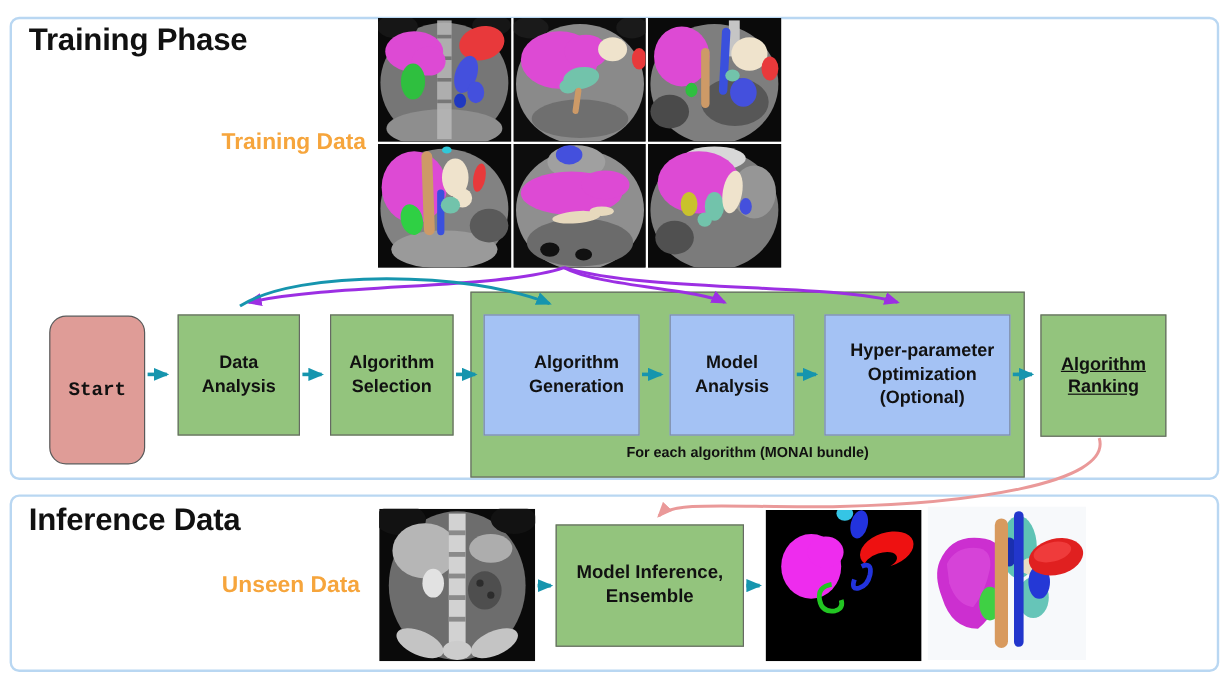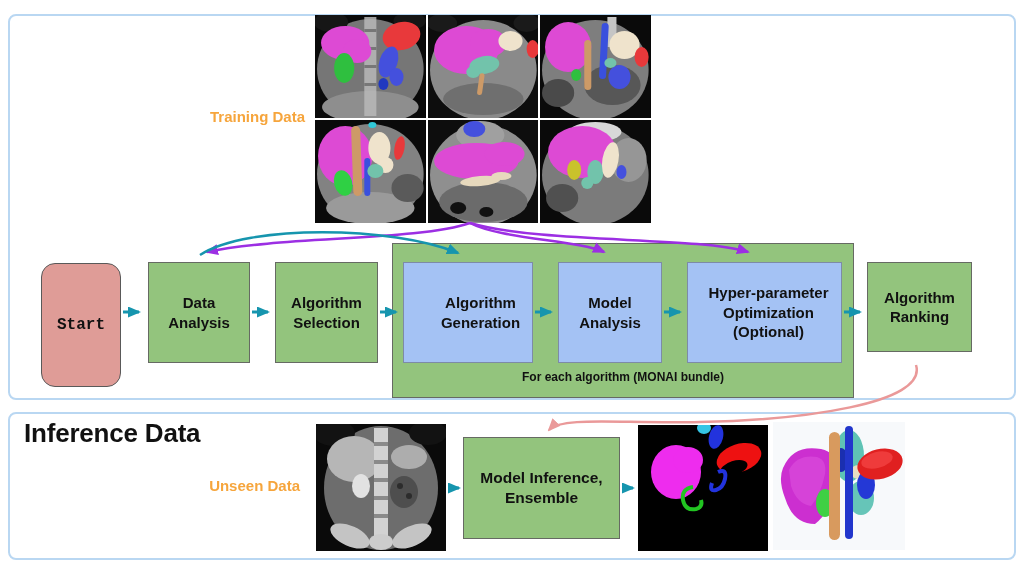--- a/index.html
+++ b/index.html
@@ -10,21 +10,21 @@
   }
   html,body{margin:0;padding:0;background:#ffffff;}
   .stage{position:relative;width:1024px;height:569px;background:#fff;overflow:hidden;
          font-family:"Liberation Sans", sans-serif;}
   .panel{position:absolute;background:#fff;border:2px solid var(--panel_border,#b9d7f2);
          border-radius:8px;z-index:1;}
   .panel-training{left:8px;top:14px;width:1004px;height:382px;}
   .panel-inference{left:8px;top:412px;width:1004px;height:144px;}
   .phase-title{position:absolute;z-index:3;font-size:26px;font-weight:bold;
                color:var(--title_text,#111);letter-spacing:-0.2px;}
-  .data-label{position:absolute;z-index:3;font-size:15px;font-weight:bold;
+  .data-label{position:absolute;z-index:3;font-size:19px;font-weight:bold;
               color:var(--orange_label,#f6a53c);text-align:right;}
   .flow-box{position:absolute;z-index:2;display:flex;align-items:center;justify-content:center;
             text-align:center;font-size:15px;font-weight:bold;color:var(--box_text,#111);
             line-height:1.3;box-sizing:border-box;padding:4px;}
   .green{background:var(--green_fill,#93c47d);border:1.5px solid var(--green_border,#666);}
   .blue{background:var(--blue_fill,#a4c2f4);border:1.5px solid var(--blue_border,#7d8ba6);}
   .start{background:var(--pink_fill,#df9c97);border:1.5px solid var(--pink_border,#595959);
          border-radius:14px;font-size:16px;}
   .loop-container{position:absolute;z-index:2;background:var(--green_fill,#93c47d);
                   border:1.5px solid var(--green_border,#666);box-sizing:border-box;}
@@ -44,20 +44,21 @@
   .fl-pink{fill:var(--pink_arrow,#ea9999);}
 </style>
 </head>
 <body>
 
 <div class="stage">
 
   <div class="panel panel-training"></div>
   <div class="panel panel-inference"></div>
 
+  <div class="phase-title" style="left:24px;top:18px;">Training Phase</div>
   <div class="data-label" style="left:145px;top:108px;width:160px;">Training Data</div>
   <div class="phase-title" style="left:24px;top:418px;">Inference Data</div>
   <div class="data-label" style="left:145px;top:477px;width:155px;">Unseen Data</div>
 
   <div class="img-frame train-grid" style="left:315px;top:15px;width:336px;height:208px;">
     <div class="tile">
       <svg viewBox="0 0 110 103" preserveAspectRatio="none">
         <rect width="110" height="103" fill="#0a0a0a"></rect>
         <ellipse cx="55" cy="54" rx="53" ry="50" fill="#767676"></ellipse>
         <ellipse cx="55" cy="92" rx="48" ry="16" fill="#8e8e8e"></ellipse>
@@ -162,21 +163,21 @@
   <div class="flow-box start" style="left:41px;top:263px;width:80px;height:124px;font-family:Liberation Mono, monospace;">Start</div>
   <div class="flow-box green" style="left:148px;top:262px;width:102px;height:101px;">Data Analysis</div>
   <div class="flow-box green" style="left:275px;top:262px;width:103px;height:101px;">Algorithm Selection</div>
 
   <div class="loop-container" style="left:392px;top:243px;width:462px;height:155px;"></div>
   <div class="flow-box blue" style="left:403px;top:262px;width:130px;height:101px;padding-left:29px;">Algorithm Generation</div>
   <div class="flow-box blue" style="left:558px;top:262px;width:104px;height:101px;">Model Analysis</div>
   <div class="flow-box blue" style="left:687px;top:262px;width:155px;height:101px;padding-left:12px;">Hyper-parameter Optimization (Optional)</div>
   <div class="loop-caption" style="left:392px;top:370px;width:462px;">For each algorithm (MONAI bundle)</div>
 
-  <div class="flow-box green" style="left:867px;top:262px;width:105px;height:90px;">Algorithm Ranking</div>
+  <div class="flow-box green" style="left:867px;top:262px;width:105px;height:102px;text-decoration:underline;">Algorithm Ranking</div>
 
   <div class="img-frame" style="left:316px;top:424px;width:130px;height:127px;">
     <svg viewBox="0 0 130 127" preserveAspectRatio="none">
       <rect width="130" height="127" fill="#0a0a0a"></rect>
       <ellipse cx="65" cy="64" rx="57" ry="62" fill="#6d6d6d"></ellipse>
       <ellipse cx="18" cy="9" rx="21" ry="13" fill="#121212"></ellipse>
       <ellipse cx="112" cy="9" rx="19" ry="12" fill="#121212"></ellipse>
       <ellipse cx="38" cy="35" rx="27" ry="23" fill="#b6b6b6"></ellipse>
       <ellipse cx="93" cy="33" rx="18" ry="12" fill="#adadad"></ellipse>
       <rect x="58" y="4" width="14" height="112" fill="#d2d2d2"></rect>

